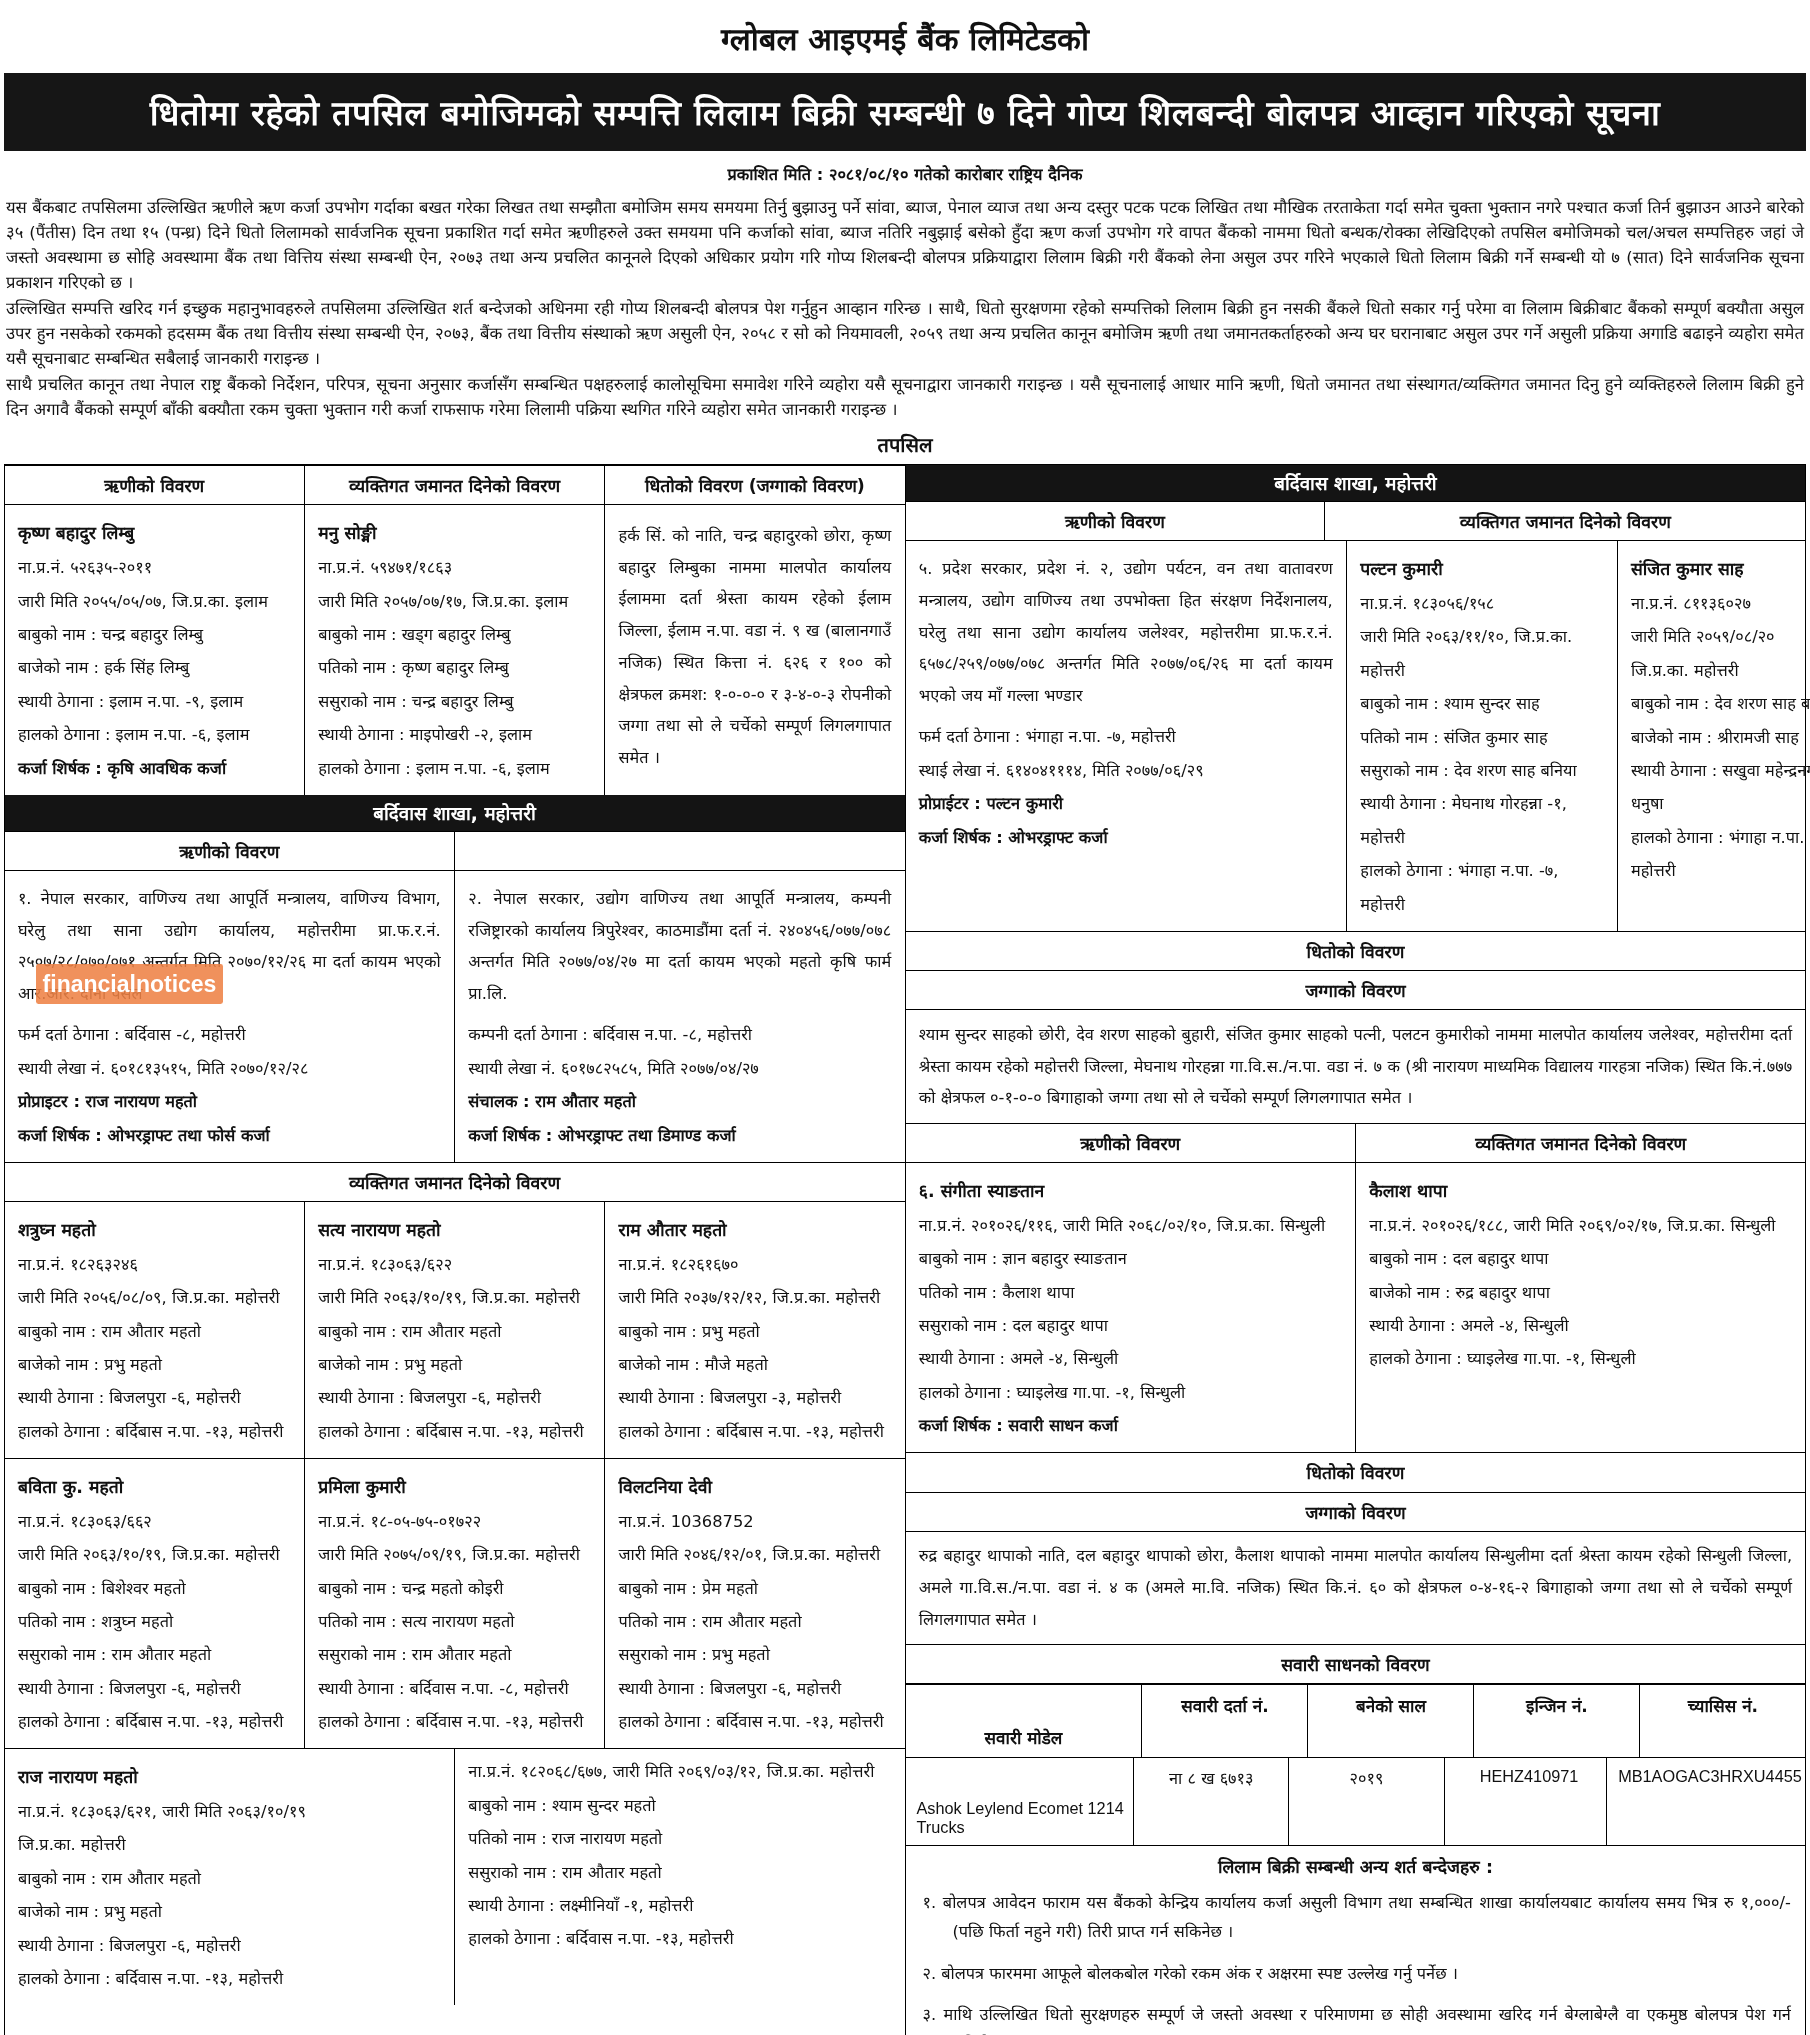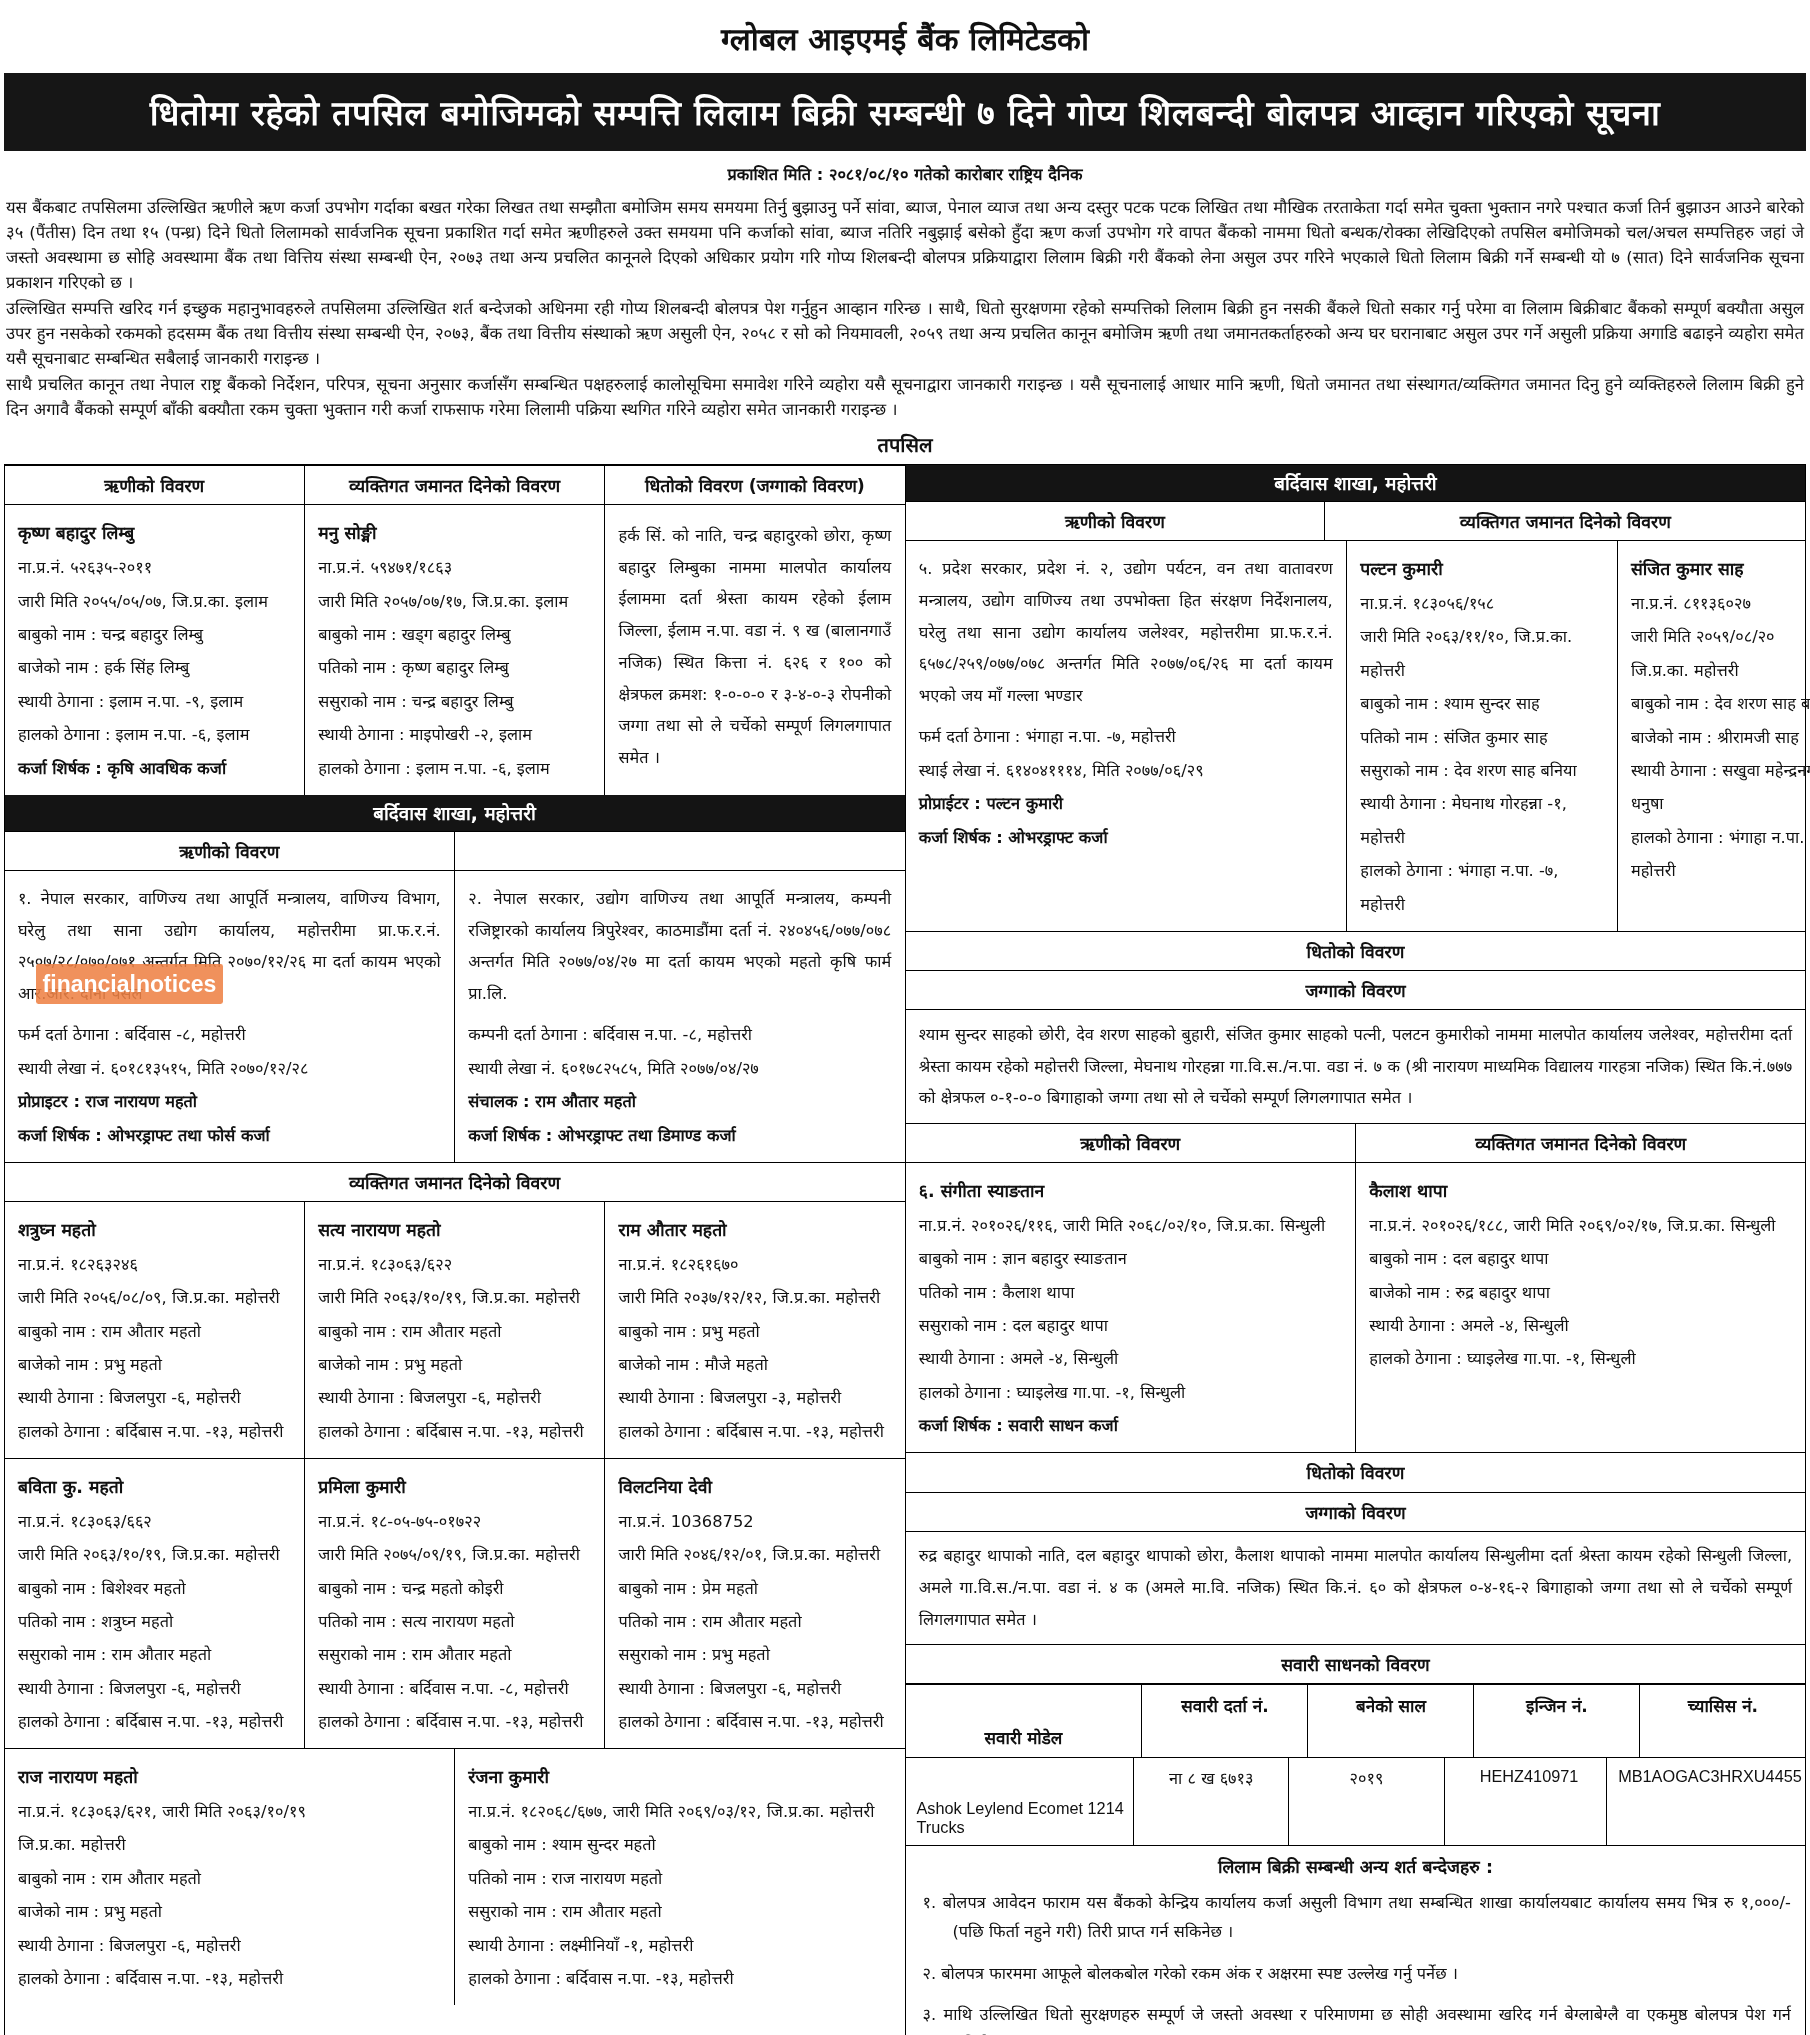--- a/index.html
+++ b/index.html
@@ -198,21 +198,20 @@
           <div>
               <div class="line">ना.प्र.नं. १८३०६३/६२१, जारी मिति २०६३/१०/१९</div>
               <div class="line">जि.प्र.का. महोत्तरी</div>
               <div class="line">बाबुको नाम : राम औतार महतो</div>
               <div class="line">बाजेको नाम : प्रभु महतो</div>
               <div class="line">स्थायी ठेगाना : बिजलपुरा -६, महोत्तरी</div>
               <div class="line">हालको ठेगाना : बर्दिवास न.पा. -१३, महोत्तरी</div>
             </div>
         </div>
         <div class="cell">
-          <div class="pname">रंजना कुमारी</div>
           <div>
               <div class="line">ना.प्र.नं. १८२०६८/६७७, जारी मिति २०६९/०३/१२, जि.प्र.का. महोत्तरी</div>
               <div class="line">बाबुको नाम : श्याम सुन्दर महतो</div>
               <div class="line">पतिको नाम : राज नारायण महतो</div>
               <div class="line">ससुराको नाम : राम औतार महतो</div>
               <div class="line">स्थायी ठेगाना : लक्ष्मीनियाँ -१, महोत्तरी</div>
               <div class="line">हालको ठेगाना : बर्दिवास न.पा. -१३, महोत्तरी</div>
             </div>
         </div>
       </div>

